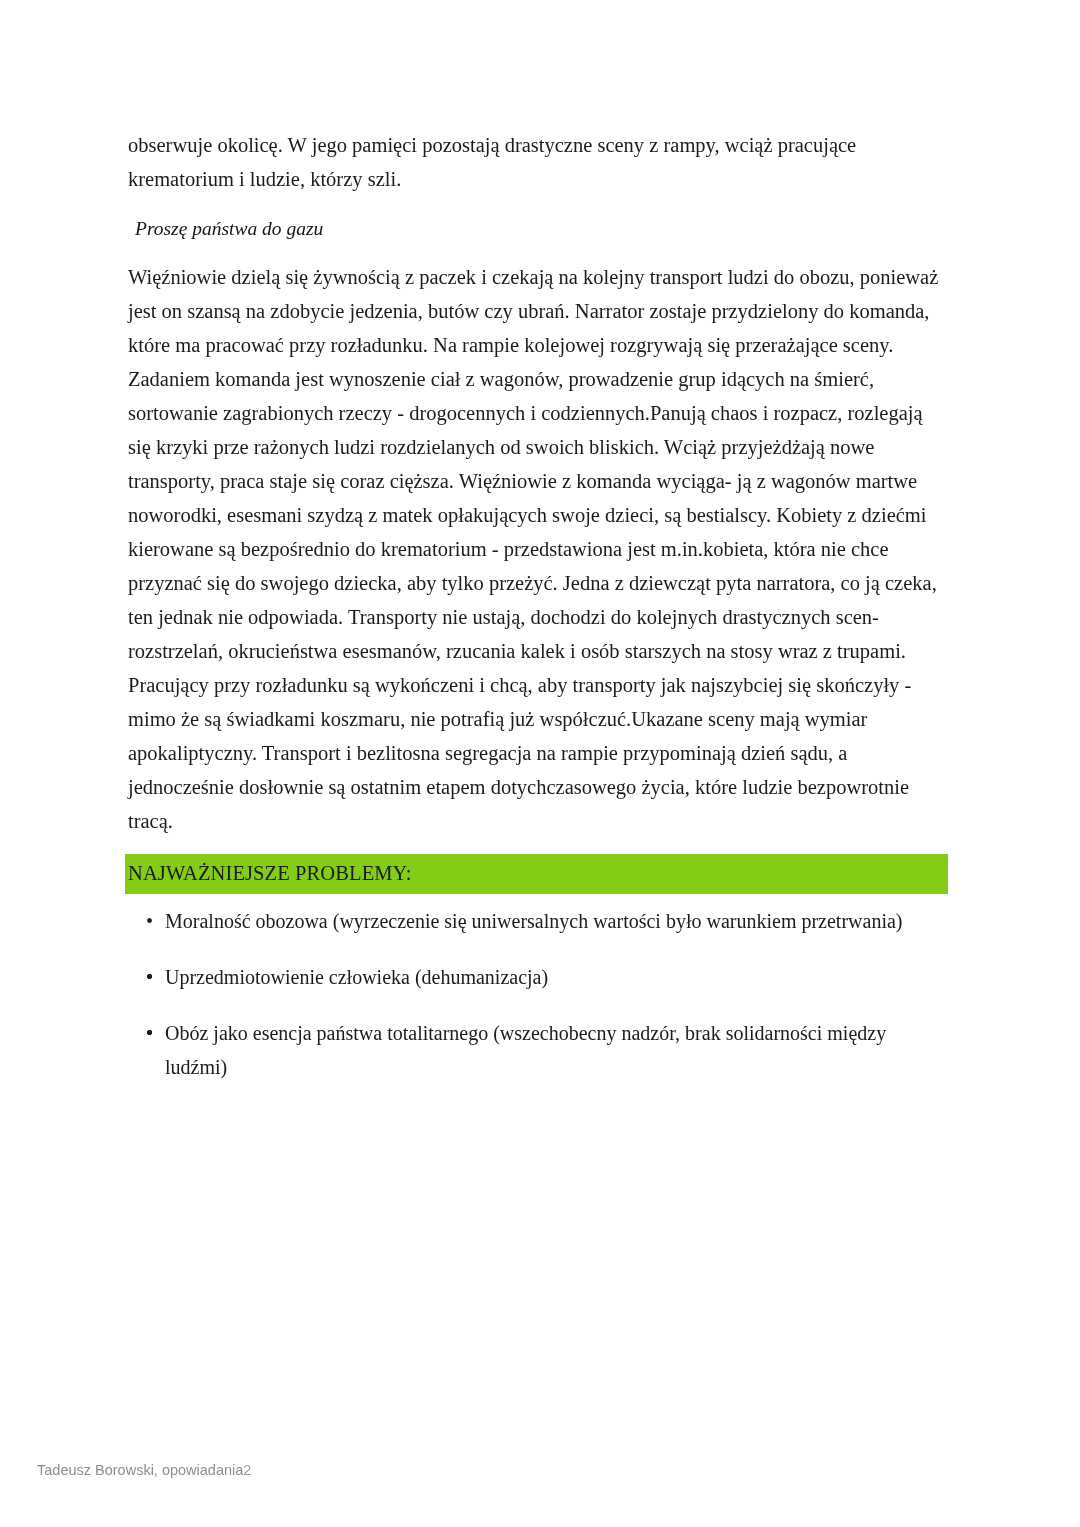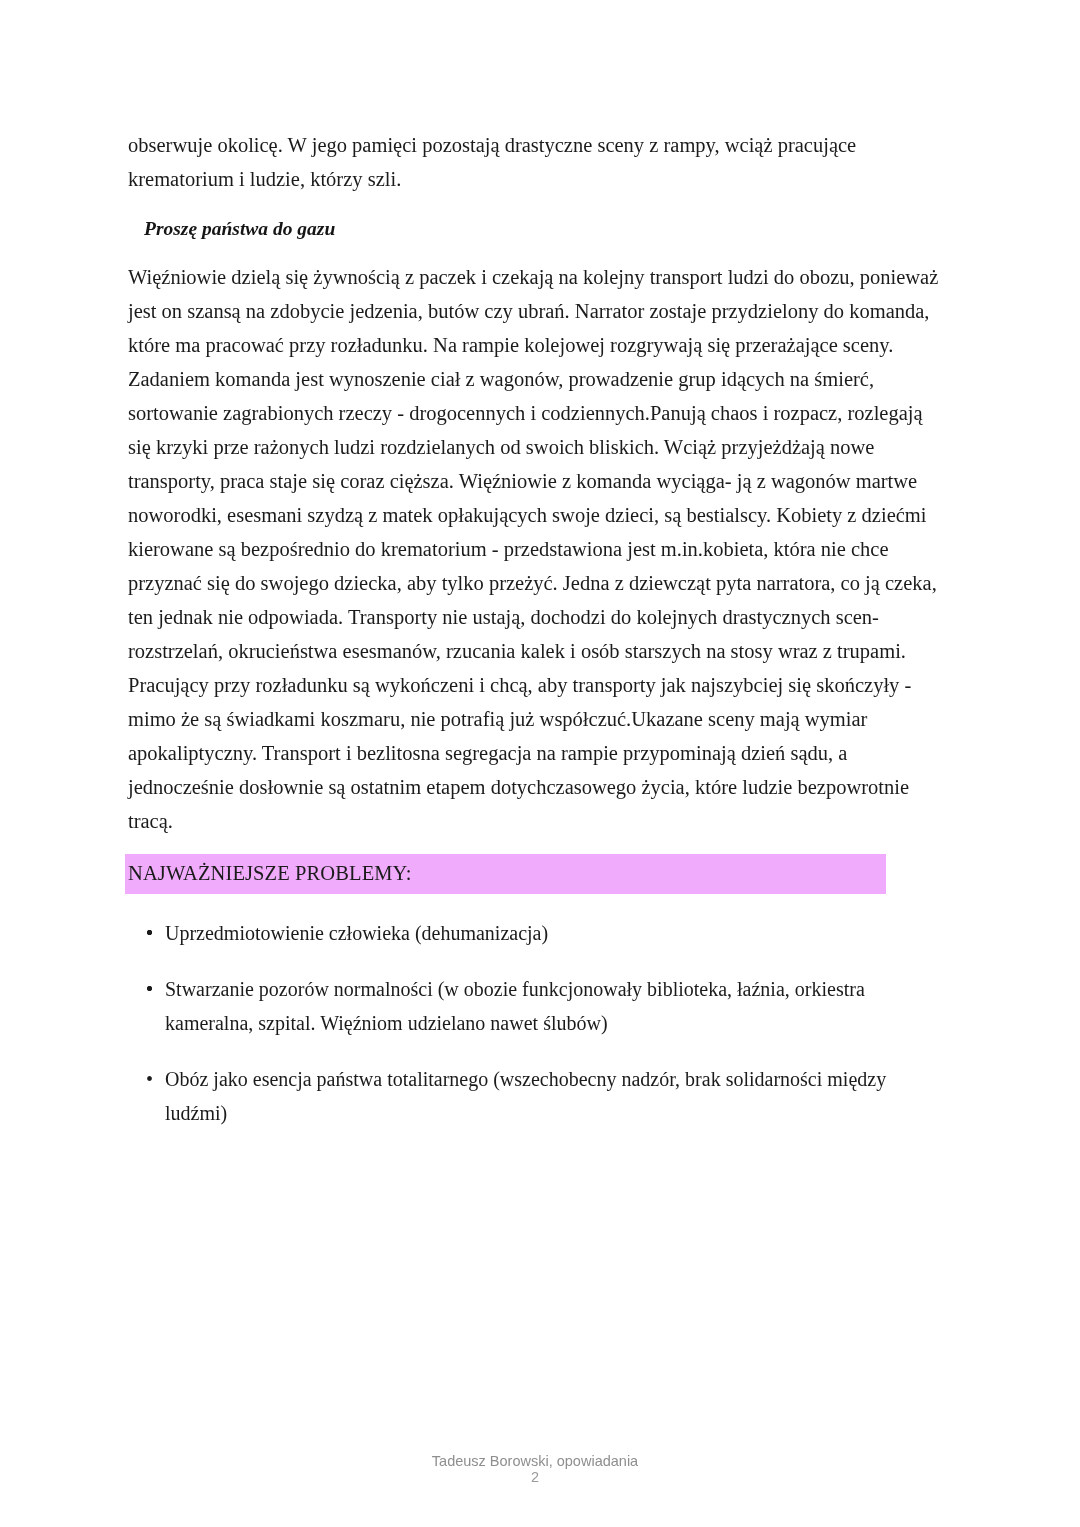--- a/index.html
+++ b/index.html
@@ -29,33 +29,33 @@
     font-size: 20.5px;
     line-height: 34px;
     text-align: left;
     color: #1b1b1b;
     hyphens: none;
   }
   p.body-par.tight {
     margin-bottom: 10px;
   }
   .subheading {
-    margin: 18px 0 16px 16px;
+    margin: 18px 0 16px 7px;
     font-size: 19.5px;
     line-height: 30px;
-    font-weight: bold;
+    font-weight: normal;
     font-style: italic;
     color: #151515;
   }
   .highlight-heading {
     margin: 16px 0 1px -3px;
     padding: 4px 3px 6px 3px;
-    width: 761px;
+    width: 823px;
     box-sizing: border-box;
-    background: #f0abfc;
+    background: #84cc16;
     font-size: 20.5px;
     line-height: 30px;
     color: #1b1b1b;
     letter-spacing: 0.1px;
   }
   ul.problem-list {
     list-style: none;
     margin: 10px 0 0 0;
     padding: 0;
   }
@@ -76,25 +76,24 @@
     color: #1b1b1b;
   }
   .footer {
     position: absolute;
     left: 37px;
     right: 47px;
     top: 1455px;
     height: 30px;
     display: flex;
     align-items: center;
-    justify-content: flex-end;
+    justify-content: flex-start;
     font-family: "Liberation Sans", "DejaVu Sans", sans-serif;
     font-size: 14.5px;
     color: #8e8e8e;
-    flex-direction: column;
   }
   .footer .page-num {
     font-size: 14.5px;
     color: #9a9a9a;
   }
 </style>
 </head>
 <body>
 
 <div class="page">
@@ -105,40 +104,40 @@
 
     <div class="subheading">Proszę państwa do gazu</div>
 
     <p class="body-par">Więźniowie dzielą się żywnością z paczek i czekają na kolejny transport ludzi do obozu, ponieważ jest on szansą na zdobycie jedzenia, butów czy ubrań. Narrator zostaje przydzielony do komanda, które ma pracować przy rozładunku. Na rampie kolejowej rozgrywają się przerażające sceny. Zadaniem komanda jest wynoszenie ciał z wagonów, prowadzenie grup idących na śmierć, sortowanie zagrabionych rzeczy - drogocennych i codziennych.Panują chaos i rozpacz, rozlegają się krzyki prze rażonych ludzi rozdzielanych od swoich bliskich. Wciąż przyjeżdżają nowe transporty, praca staje się coraz cięższa. Więźniowie z komanda wyciąga- ją z wagonów martwe noworodki, esesmani szydzą z matek opłakujących swoje dzieci, są bestialscy. Kobiety z dziećmi kierowane są bezpośrednio do krematorium - przedstawiona jest m.in.kobieta, która nie chce przyznać się do swojego dziecka, aby tylko przeżyć. Jedna z dziewcząt pyta narratora, co ją czeka, ten jednak nie odpowiada. Transporty nie ustają, dochodzi do kolejnych drastycznych scen- rozstrzelań, okrucieństwa esesmanów, rzucania kalek i osób starszych na stosy wraz z trupami. Pracujący przy rozładunku są wykończeni i chcą, aby transporty jak najszybciej się skończyły - mimo że są świadkami koszmaru, nie potrafią już współczuć.Ukazane sceny mają wymiar apokaliptyczny. Transport i bezlitosna segregacja na rampie przypominają dzień sądu, a jednocześnie dosłownie są ostatnim etapem dotychczasowego życia, które ludzie bezpowrotnie tracą.</p>
 
     <div class="highlight-heading">NAJWAŻNIEJSZE PROBLEMY:</div>
 
     <ul class="problem-list">
       <li>
         <span class="bullet">•</span>
+        <span>Moralność obozowa (wyrzeczenie się uniwersalnych wartości było warunkiem przetrwania)</span>
       </li>
       <li>
         <span class="bullet">•</span>
       </li>
       <li>
         <span class="bullet">•</span>
       </li>
       <li>
         <span class="bullet">•</span>
         <span>Uprzedmiotowienie człowieka (dehumanizacja)</span>
       </li>
       <li>
         <span class="bullet">•</span>
       </li>
       <li>
         <span class="bullet">•</span>
       </li>
       <li>
         <span class="bullet">•</span>
-        <span>Stwarzanie pozorów normalności (w obozie funkcjonowały biblioteka, łaźnia, orkiestra kameralna, szpital. Więźniom udzielano nawet ślubów)</span>
       </li>
       <li>
         <span class="bullet">•</span>
         <span>Obóz jako esencja państwa totalitarnego (wszechobecny nadzór, brak solidarności między ludźmi)</span>
       </li>
     </ul>
 
   </div>
 
   <div class="footer">

